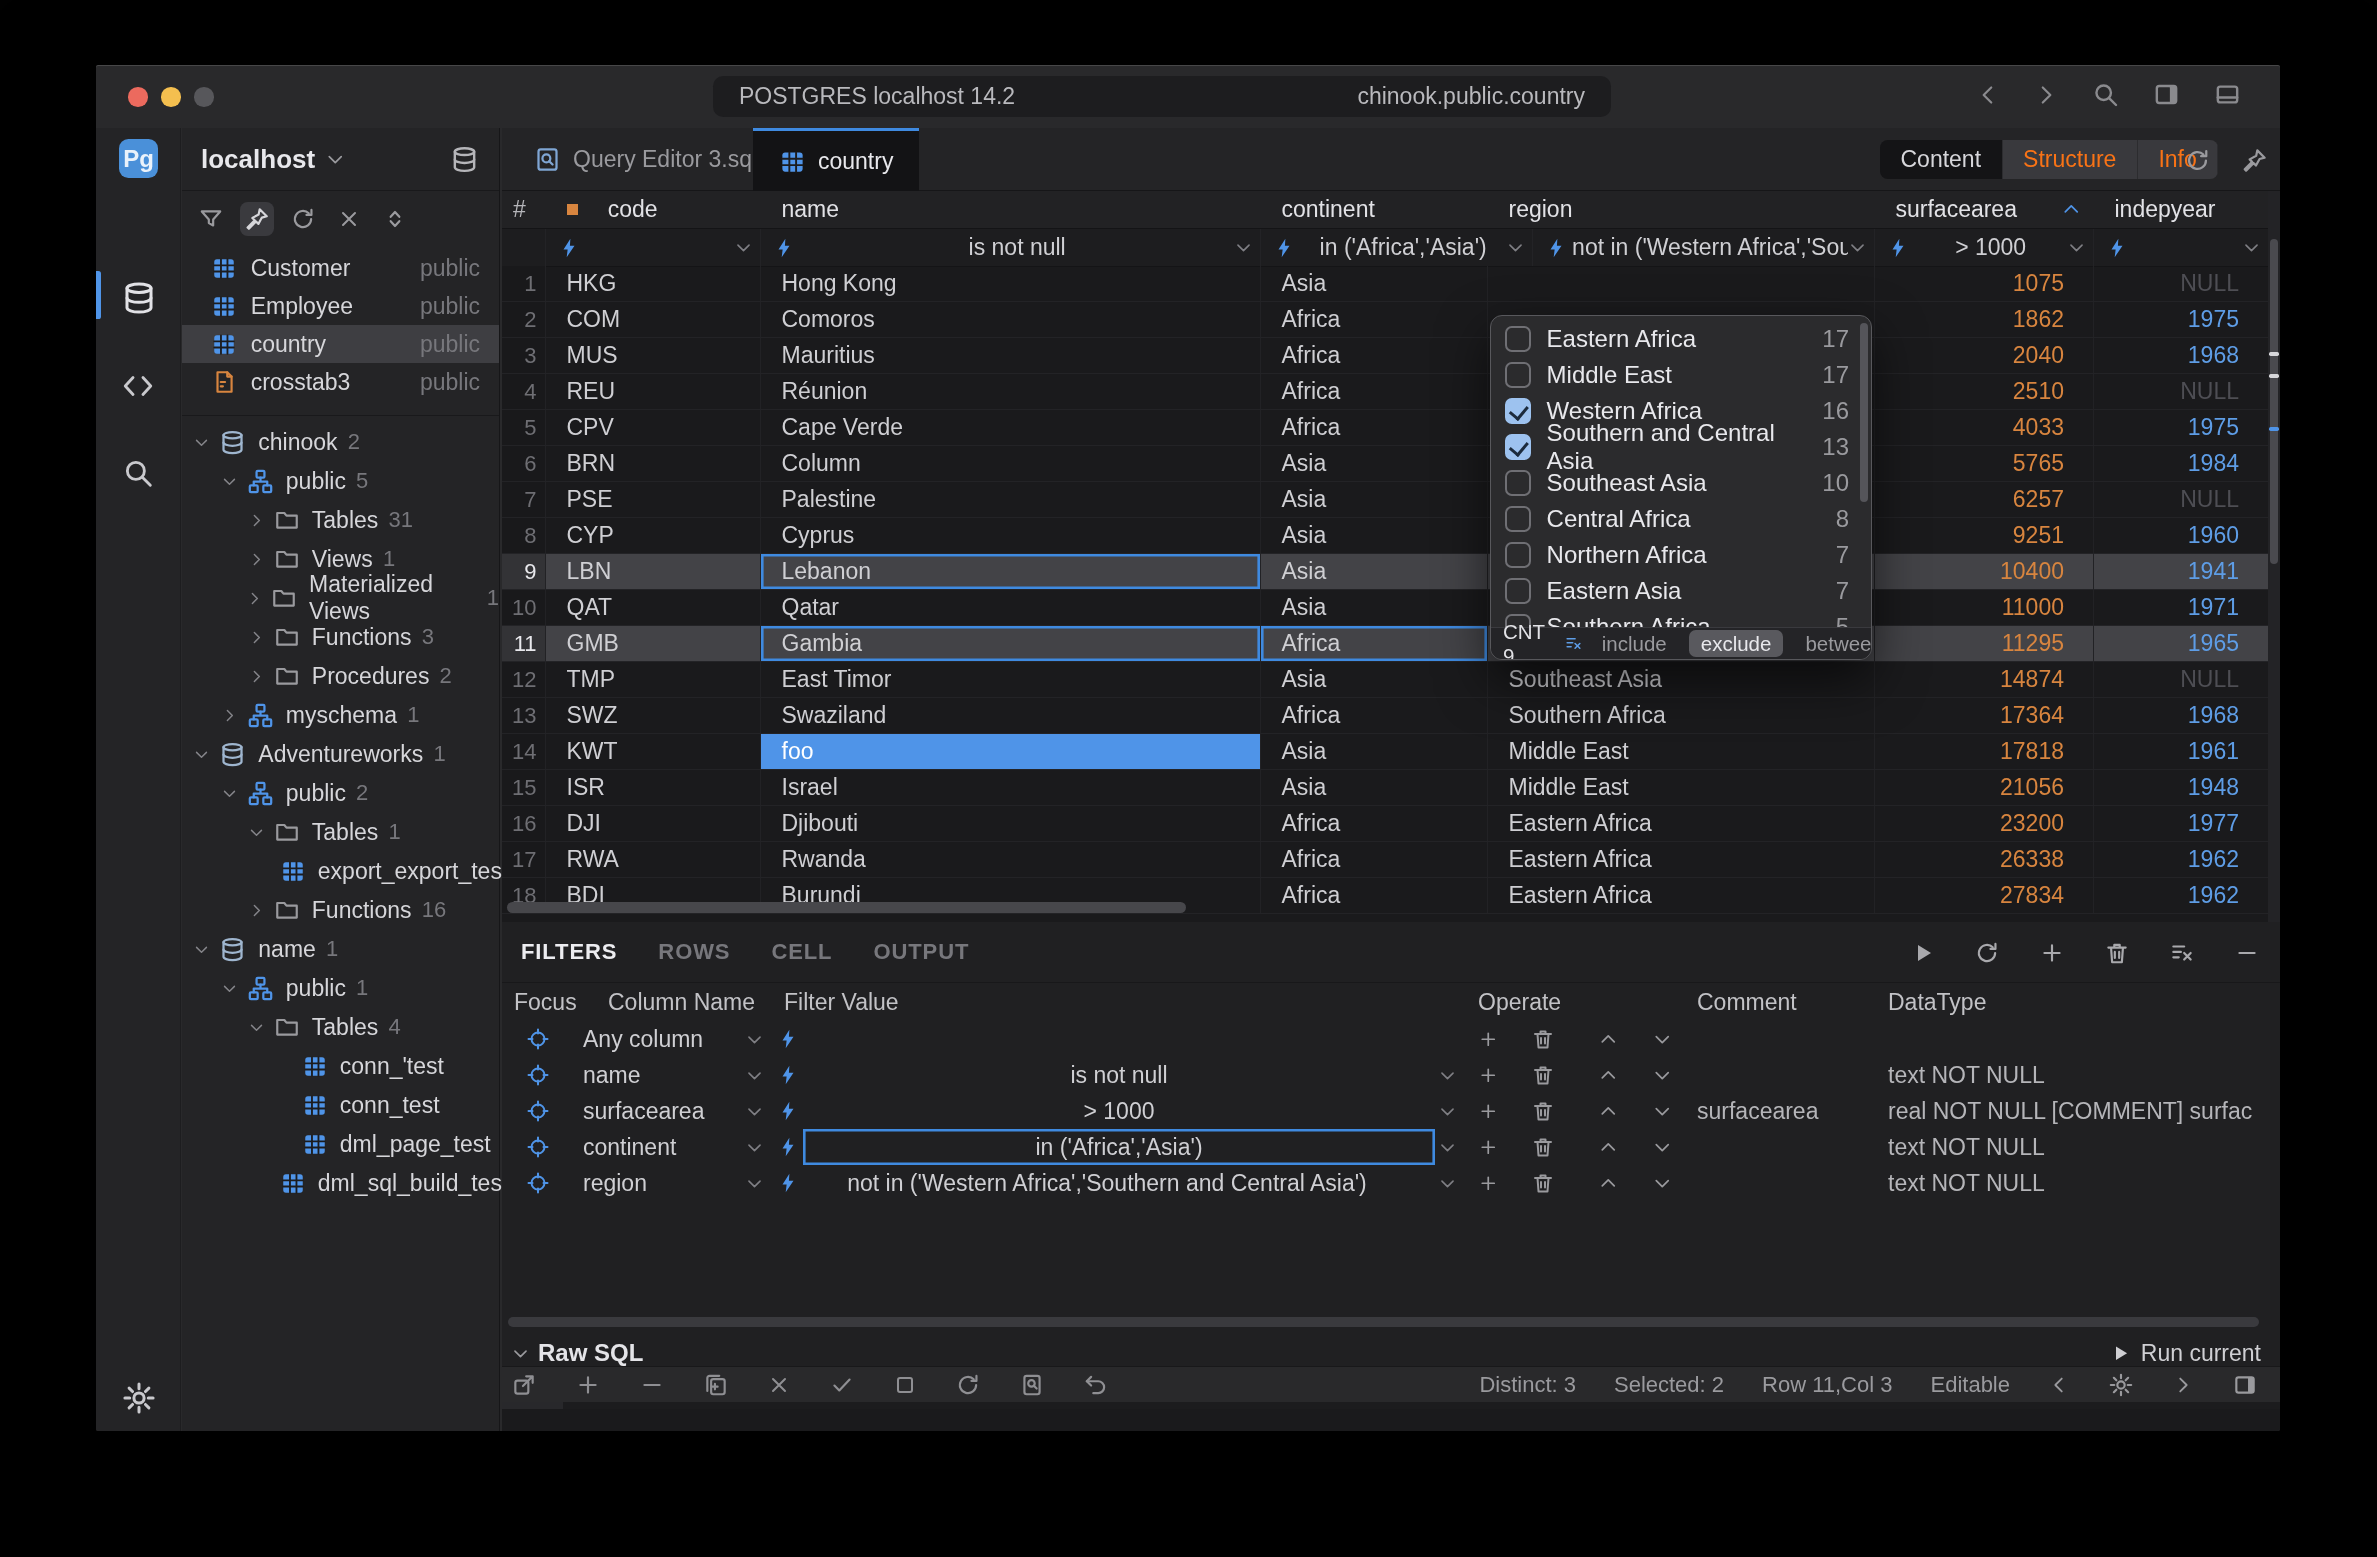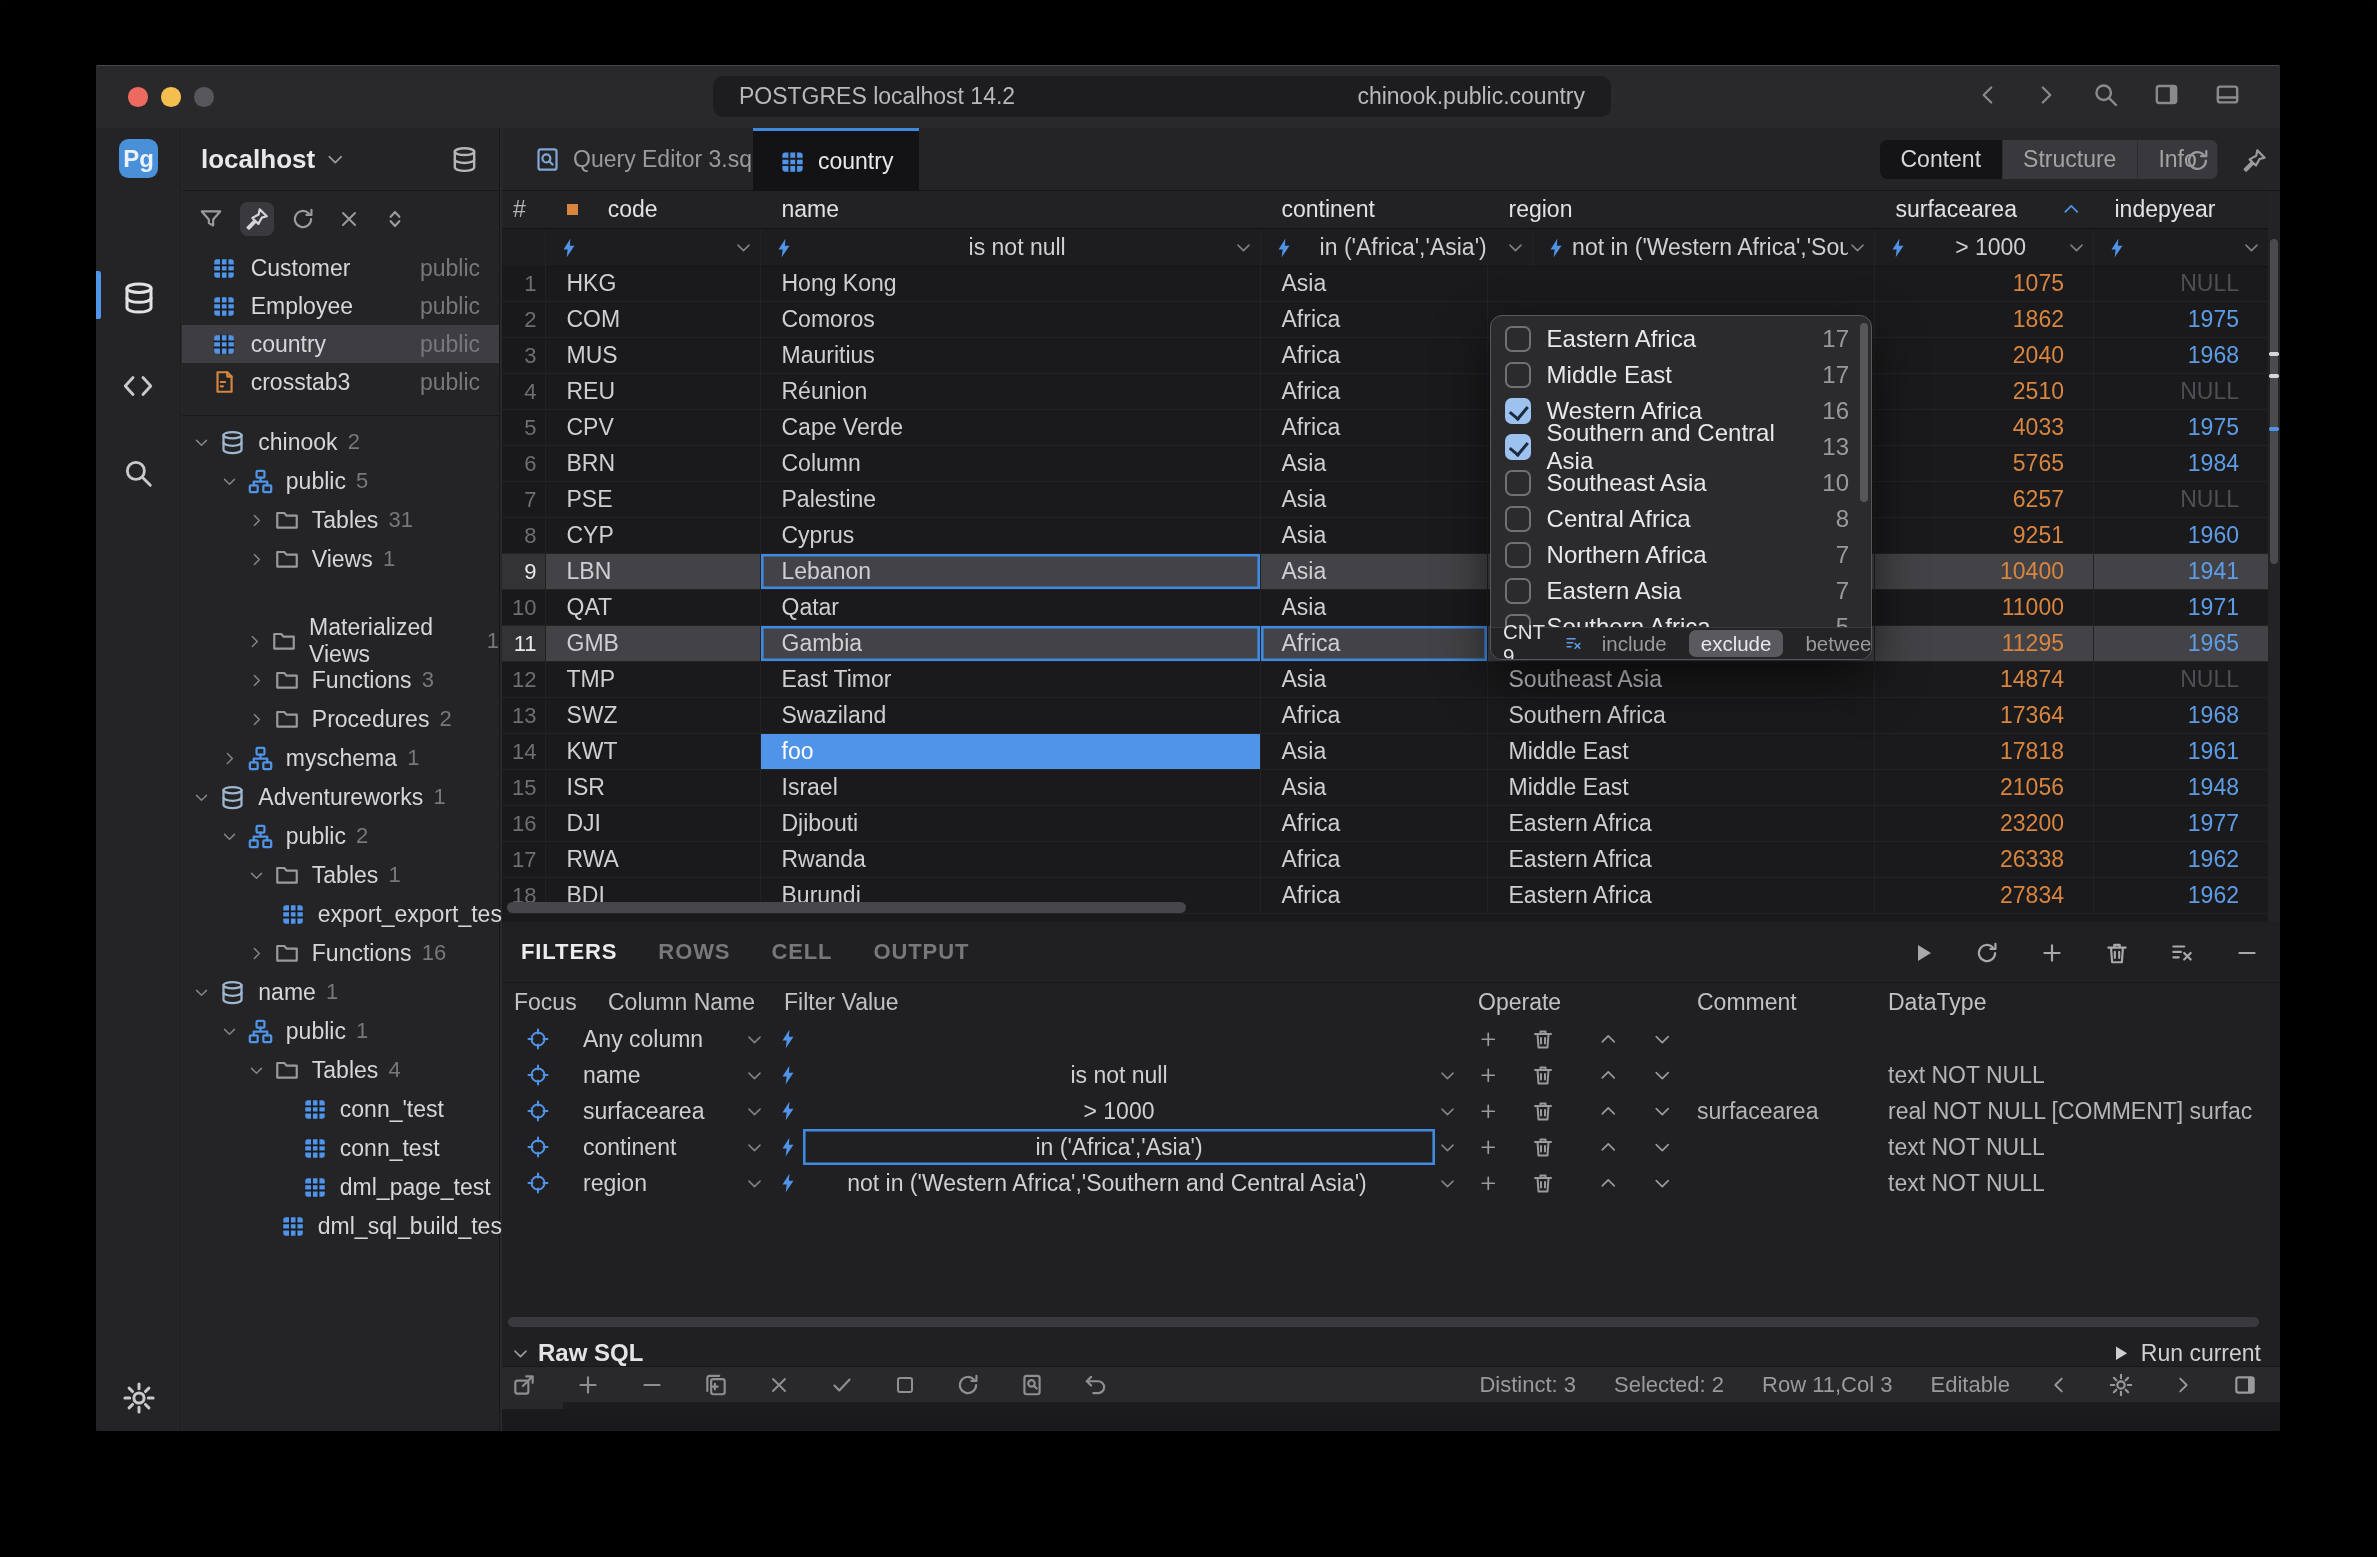--- a/index.html
+++ b/index.html
@@ -44,21 +44,21 @@
   .trow{height:39px;display:flex;align-items:center;font-size:23px;color:var(--txt);position:relative;}
   .trow .cnt{color:var(--txt3);margin-left:10.2px;font-size:22px;}
   .trow .chev{color:#85858a;display:inline-flex;width:22px;justify-content:center;}
   .trow .tic{display:inline-flex;margin:0 12px 0 6.8px;}
   
   .main{position:absolute;left:406px;top:63px;right:0;bottom:0;background:var(--grid);}
   .tabbar{position:absolute;left:0;top:0;width:100%;height:63px;background:var(--chrome);border-bottom:0.9px solid #161618;}
   .tab{position:absolute;top:0;height:63px;display:flex;align-items:center;gap:12px;padding:0 26px;font-size:23px;color:var(--txt2);}
   .tab.active{background:#131315;color:#e8e8ec;border-top:3.4px solid var(--selborder);}
   .segs{position:absolute;top:12px;display:flex;height:39px;border-radius:7.7px;overflow:hidden;}
-  .seg{display:flex;align-items:center;padding:0 20.5px;font-size:23px;color:#a3a3a3;background:#39393d;border-right:0.9px solid #2c2c2f;}
+  .seg{display:flex;align-items:center;padding:0 20.5px;font-size:23px;color:#f97316;background:#39393d;border-right:0.9px solid #2c2c2f;}
   .seg.on{background:#141416;color:#d6d6da;}
   
   .gridzone{position:absolute;left:0;top:63px;width:100%;height:731px;background:var(--grid);overflow:hidden;}
   .ghead{position:absolute;left:0;top:0;height:38px;width:1768px;background:var(--gridhdr);border-bottom:0.9px solid #141416;display:flex;}
   .gfilter{position:absolute;left:0;top:38px;height:38px;width:1768px;background:var(--filterrow);border-bottom:0.9px solid #141416;display:flex;}
   .grows{position:absolute;left:0;top:75px;width:1768px;}
   .gc{flex:none;position:relative;display:flex;align-items:center;overflow:hidden;}
   .ghead .gc{font-size:23px;color:#e2e2e6;font-weight:500;padding-left:20.5px;}
   .ghead .gc.cnum{justify-content:flex-start;color:#b5b5b9;padding-left:11px;}
   .grow{display:flex;height:36px;border-bottom:0.9px solid #232326;}
@@ -335,21 +335,21 @@
             </svg>
           </span>
           <span class="ic tic" style="color: rgb(154, 154, 158);">
             <svg width="26" height="26" viewBox="0 0 24 24" fill="none" stroke="currentColor" stroke-width="2" stroke-linecap="round" stroke-linejoin="round">
               <path d="M3 5.5h6.5l2 2.5H21v11H3z"></path>
             </svg>
           </span>
           <span>Views</span>
           <span class="cnt">1</span>
         </div>
-        <div class="trow" style="padding-left: 63px; margin-top: 43px;">
+        <div class="trow" style="padding-left: 63px;">
           <span class="chev">
             <svg width="17" height="17" viewBox="0 0 24 24" fill="none" stroke="currentColor" stroke-width="2" stroke-linecap="round" stroke-linejoin="round">
               <path d="M9 5l7 7-7 7"></path>
             </svg>
           </span>
           <span class="ic tic" style="color: rgb(154, 154, 158);">
             <svg width="26" height="26" viewBox="0 0 24 24" fill="none" stroke="currentColor" stroke-width="2" stroke-linecap="round" stroke-linejoin="round">
               <path d="M3 5.5h6.5l2 2.5H21v11H3z"></path>
             </svg>
           </span>

